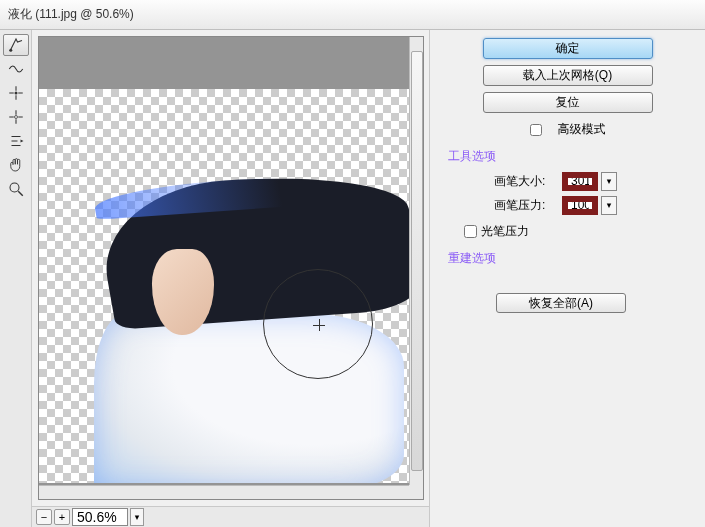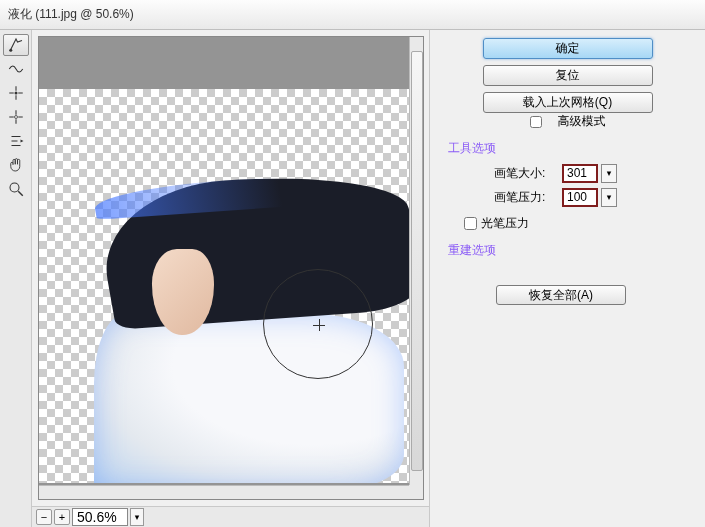--- a/index.html
+++ b/index.html
@@ -53,30 +53,30 @@
 
 .subject { position: absolute; top: 90px; left: 55px; width: 320px; height: 310px; }
 .hair { position: absolute; top: 0px; left: 10px; width: 310px; height: 140px; background: #1a1d28; border-radius: 60% 80% 30% 10% / 90% 40% 30% 10%; transform: skew(10deg,-4deg); }
 .hair::after { content:''; position:absolute; top:0; left:0; right:0; height:30px; background: linear-gradient(90deg, rgba(70,120,255,.7), transparent 60%); border-radius: 60% 80% 30% 10% / 90% 40% 30% 10%; }
 .face { position: absolute; top: 70px; left: 58px; width: 62px; height: 86px; background: linear-gradient(135deg,#f4dbc9,#e0b9a0); border-radius: 40% 35% 50% 48% / 40% 40% 58% 58%; }
 .shirt { position: absolute; top: 135px; left: 0; width: 310px; height: 175px; background: radial-gradient(ellipse at 70% 30%, #f7f8fb 45%, #e4e9ef 70%, #bcd4ef 100%); border-radius: 10% 30% 20% 0 / 40% 30% 20% 0; }
 .rim { position:absolute; inset:0; box-shadow: inset 0 0 30px rgba(80,140,255,.4); border-radius: inherit; }
 
 
 .right-panel { flex: 1; background: #f0f0f0; padding: 8px 18px; }
-.btn-stack { display: flex; flex-direction: column; align-items: center; gap: 6px; }
+.btn-stack { display: flex; flex-direction: column; align-items: center; gap: 6px; margin-bottom: 8px; }
 .ps-btn { width: 170px; height: 21px; border: 1px solid #7a7a7a; border-radius: 3px; background: linear-gradient(#fdfdfd,#e4e4e4); cursor: pointer; text-align: center; line-height: 19px; }
 .ps-btn.primary { background: linear-gradient(#d6eefc,#a7d7f5); border-color: #4f8ec6; box-shadow: 0 0 3px rgba(60,140,220,.6); }
 .adv-row { display: flex; align-items: center; justify-content: center; gap: 16px; margin-bottom: 10px; }
 .adv-row input { width: 12px; height: 12px; }
 .section-label { color: #8b5cf6; margin: 6px 0 4px 0; }
 .opt-group { margin-left: 46px; margin-bottom: 6px; }
 .opt-row { display: flex; align-items: center; gap: 4px; height: 24px; justify-content: flex-start; }
 .opt-row .lbl { width: 64px; text-align: left; }
-.num-input { width: 36px; height: 19px; border: 2px solid #7f1d1d; text-align: left; padding: 0 3px; background: #fff; }
+.num-input { width: 36px; height: 19px; border: 6px solid #7f1d1d; text-align: left; padding: 0 3px; background: #fff; }
 .spin { width: 16px; height: 19px; border: 1px solid #888; background: #f6f6f6; display: flex; align-items: center; justify-content: center; cursor: pointer; margin-left: -1px; }
 .cb-row { display: flex; align-items: center; gap: 4px; margin: 2px 0 10px 0; padding-left: 16px; }
 .small-btn { width: 130px; height: 20px; border: 1px solid #7a7a7a; border-radius: 3px; background: linear-gradient(#fdfdfd,#e4e4e4); margin-left: 48px; cursor: pointer; line-height: 18px; text-align: center; margin-top: 26px; }
 
 .chev { font-size: 9px; }
 </style>
 </head>
 <body>
 
 <div class="titlebar">
@@ -156,22 +156,22 @@
       <input class="zoom-field" value="50.6%" style="">
       <div class="zoom-dd">
           <span class="chev">▾</span>
         </div>
     </div>
   </div>
 
   <div class="right-panel">
     <div class="btn-stack">
       <div class="ps-btn primary">确定</div>
+      <div class="ps-btn">载入上次网格(Q)</div>
       <div class="ps-btn">复位</div>
-      <div class="ps-btn">载入上次网格(Q)</div>
     </div>
     <div class="adv-row">
       <input type="checkbox" style="">
       <span>高级模式</span>
     </div>
 
     <div class="section-label">工具选项</div>
     <div class="opt-group">
       <div class="opt-row">
         <span class="lbl">画笔大小:</span>

